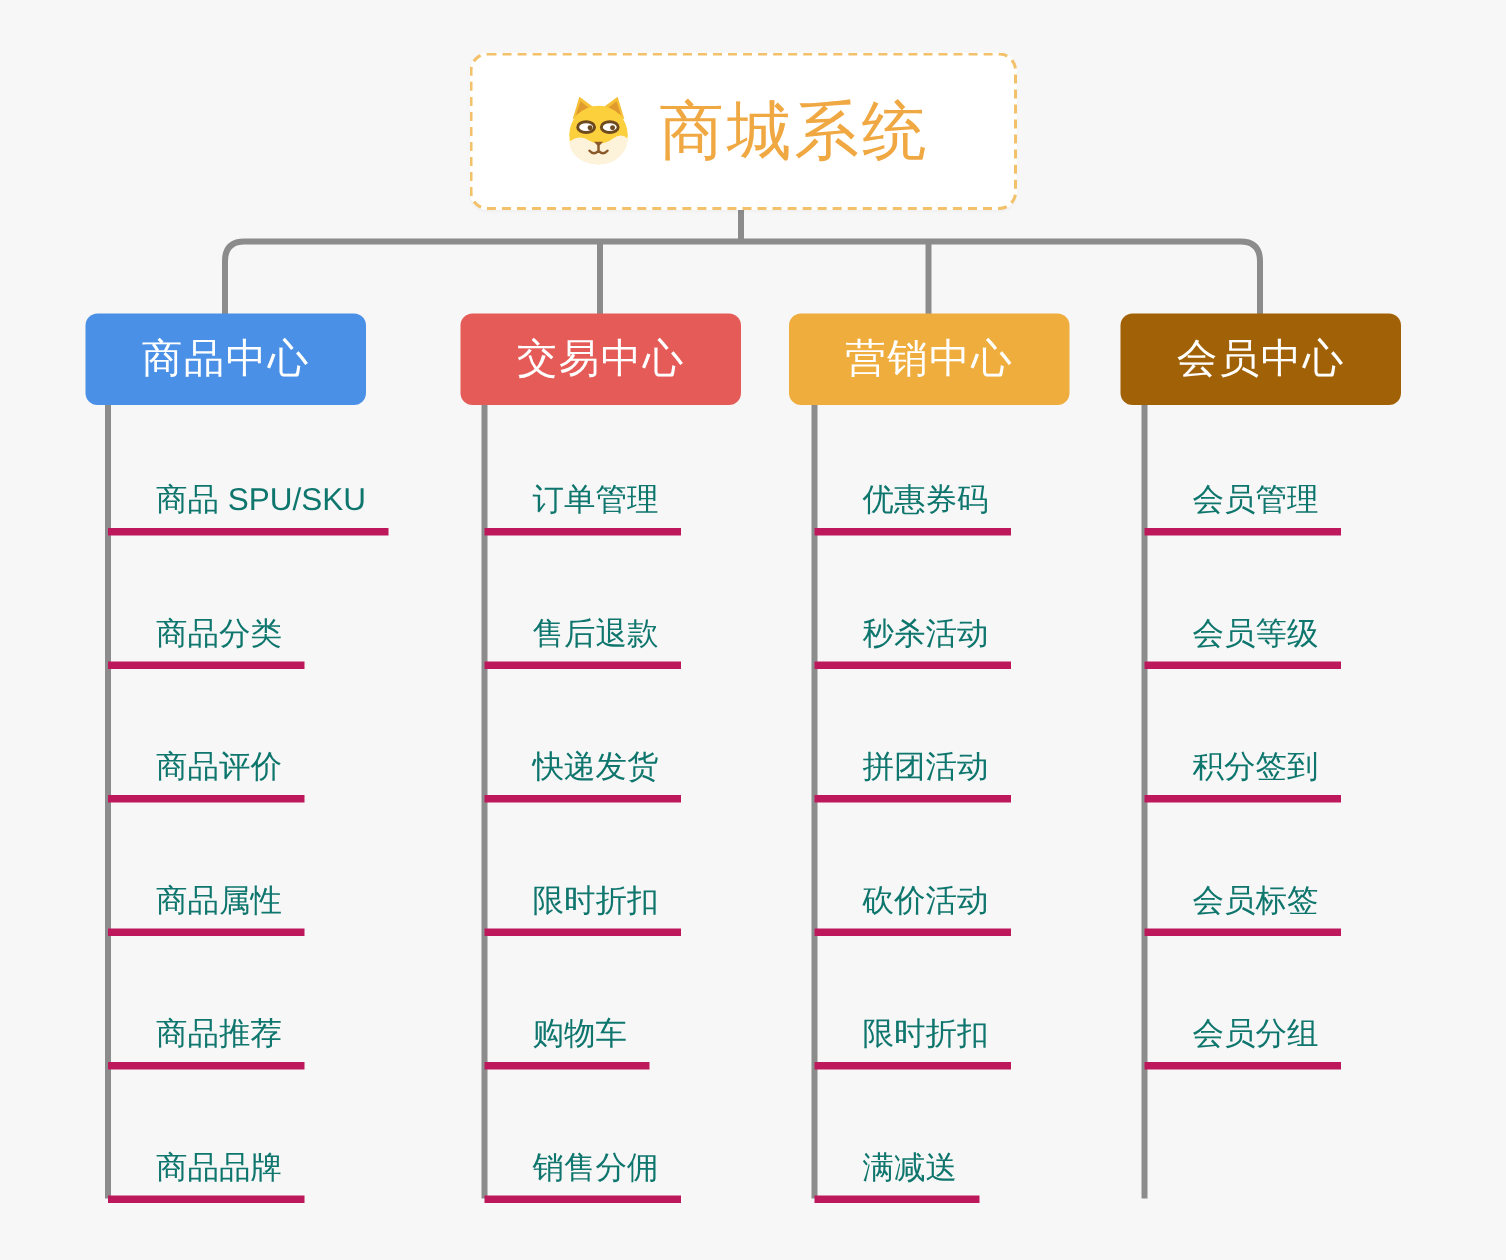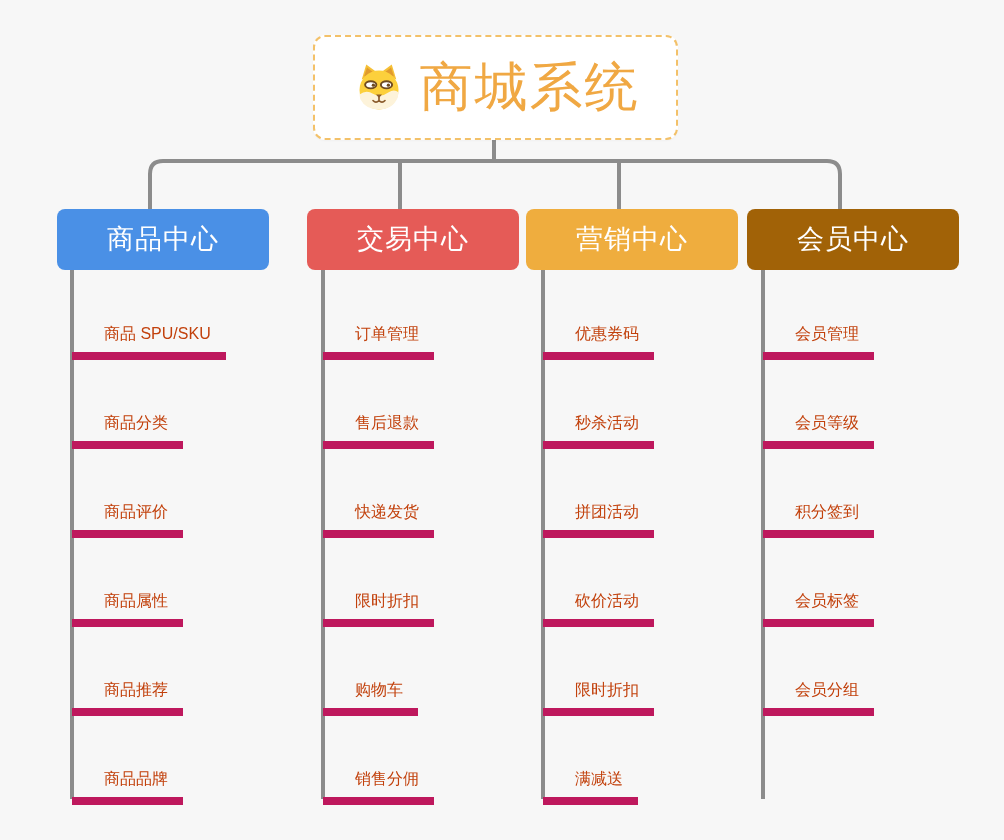--- a/index.html
+++ b/index.html
@@ -22,47 +22,47 @@
     width:365px;height:105px;
     box-sizing:border-box;
     background:#ffffff;
     border:2px dashed #f3c169;
     border-radius:12px;
     display:flex;align-items:center;justify-content:center;gap:14px;
     box-shadow:0 1px 2px rgba(0,0,0,0.03);
   }
   .root-title{
     color:#f0a843;
-    font-size:53px;
+    font-size:43px;
     letter-spacing:2px;
     white-space:nowrap;
   }
   .dog-icon{width:54px;height:50px;display:inline-block;}
   .branch{
     position:absolute;top:209px;
-    width:212px;height:61px;
+    width:187px;height:61px;
     border-radius:8px;
     color:#ffffff;
     font-size:27px;
     line-height:61px;
     text-align:center;
     white-space:nowrap;
     letter-spacing:1px;
   }
   .b0{left:57px;}
   .b1{left:307px;}
   .b2{left:526px;}
   .b3{left:747px;}
   .leaf{
     position:absolute;
-    font-size:16px;
+    font-size:21px;
     line-height:26px;
-    color:#c2410c;
+    color:#0f766e;
     padding:0 15px 5px 32px;
-    border-bottom:8px solid #be185d;
+    border-bottom:5px solid #be185d;
     white-space:nowrap;
   }
   .c0{left:72px;}
   .c1{left:323px;}
   .c2{left:543px;}
   .c3{left:763px;}
   .r0{top:321px;}
   .r1{top:410px;}
   .r2{top:499px;}
   .r3{top:588px;}

